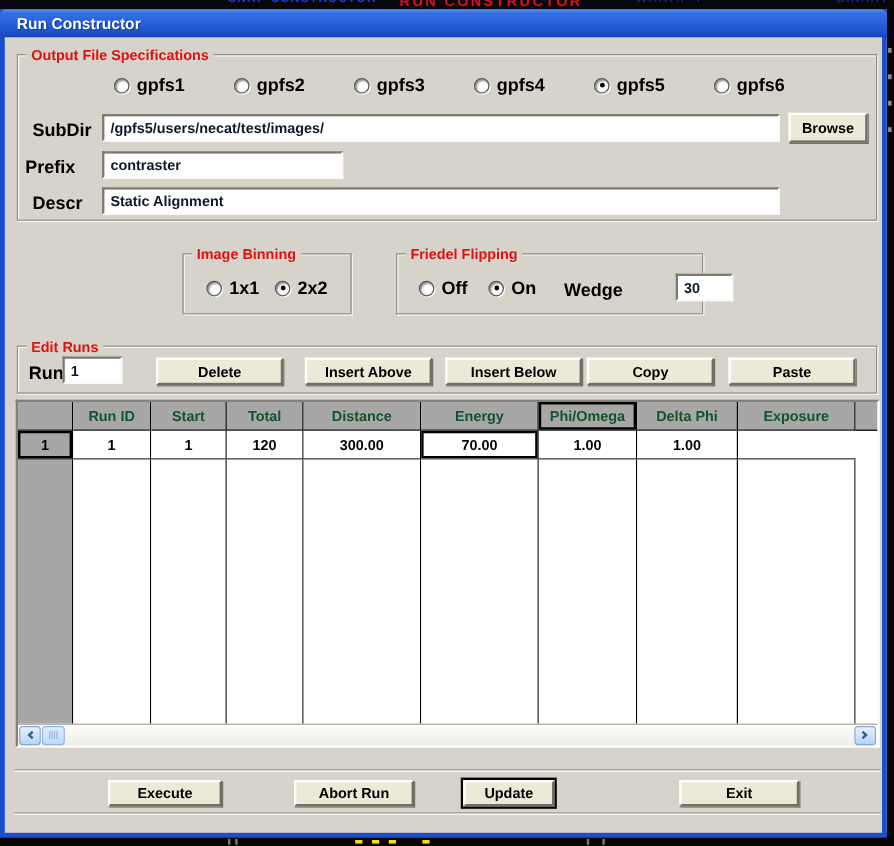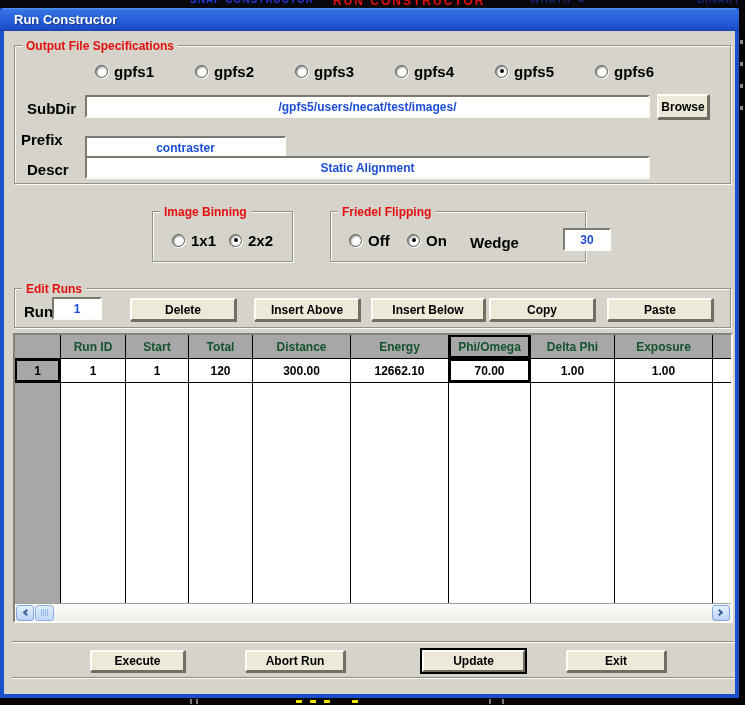--- a/index.html
+++ b/index.html
@@ -20,21 +20,21 @@
   .titlebar { left:0; top:8px; width:739px; height:23px; border-radius:5px 5px 0 0;
               background:linear-gradient(180deg,#5796f5 0%,#3571e3 10%,#2961dc 45%,#2155d2 75%,#1947be 96%,#123c9e 100%);
               color:#fff; font-weight:bold; font-size:13px; display:flex; align-items:center;
               padding-left:14px; text-shadow:1px 1px 1px #123a8a; }
 
   
   .groupbox { border:1px solid #94918a; box-shadow:inset 1px 1px 0 rgba(255,255,255,.85), 1px 1px 0 rgba(255,255,255,.85); }
   .legend { background:#d6d3ca; color:#e30f0f; font-weight:bold; font-size:12px; padding:0 4px; white-space:nowrap; }
   .lbl { font-weight:bold; font-size:15px; color:#000; white-space:nowrap; }
   .entry { background:#fff; border:2px solid; border-color:#7d7a71 #fcfbf7 #fcfbf7 #7d7a71;
-           font-weight:bold; font-size:12px; color:#1d4ed8; padding:1px 5px; outline:none;text-align:center; }
+           font-weight:bold; font-size:12px; color:#0f172a; padding:1px 5px; outline:none; }
   .btn { background:#ece9d8; border:2px solid; border-color:#fefdfa #716e64 #716e64 #fefdfa;
          box-shadow:1px 1px 0 rgba(45,43,38,.6); font-weight:bold; font-size:12px; color:#000;
          display:flex; align-items:center; justify-content:center; cursor:default; }
   .btn.default { box-shadow:0 0 0 2px #000, 1px 1px 0 #000; }
 
   .radio-opt { display:flex; align-items:center; gap:6px; height:14px; }
   .radio { width:13px; height:13px; border-radius:50%; background:#fff; border:1px solid #55534e; position:relative; flex:0 0 auto;
            box-shadow:inset 1px 1px 2px rgba(0,0,0,.55), inset -1px -1px 1px rgba(255,255,255,.9), 1px 1px 0 rgba(255,255,255,.9); }
   .radio.on::after { content:""; position:absolute; left:3.5px; top:3.5px; width:4px; height:4px; border-radius:50%; background:#000; }
 
@@ -115,24 +115,24 @@
     <span class="radio on"></span>
     <span class="lbl">gpfs5</span>
   </div>
   <div class="abs radio-opt" style="left:595px;top:64px;">
     <span class="radio"></span>
     <span class="lbl">gpfs6</span>
   </div>
 
   <div class="abs lbl" style="left:27px;top:100px;">SubDir</div>
   <input class="abs entry" style="left: 85px; top: 95px; width: 565px; height: 23px;" value="/gpfs5/users/necat/test/images/">
-  <div class="abs btn" style="left:657px;top:94px;width:52px;height:25px;">Browse</div>
+  <div class="abs btn" style="left:657px;top:94px;width:66px;height:25px;">Browse</div>
 
   <div class="abs lbl" style="left:21px;top:131px;">Prefix</div>
-  <input class="abs entry" style="left: 85px; top: 136px; width: 201px; height: 23px;" value="contraster">
+  <input class="abs entry" style="left: 85px; top: 126px; width: 201px; height: 23px;" value="contraster">
 
   <div class="abs lbl" style="left:27px;top:161px;">Descr</div>
   <input class="abs entry" style="left: 85px; top: 156px; width: 565px; height: 23px;" value="Static Alignment">
 
   <div class="abs groupbox" style="left:152px;top:211px;width:141px;height:51px;"></div>
   <div class="abs legend" style="left:160px;top:205px;">Image Binning</div>
   <div class="abs radio-opt" style="left:172px;top:233px;">
     <span class="radio"></span>
     <span class="lbl">1x1</span>
   </div>
@@ -176,21 +176,20 @@
       <div class="th">Delta Phi</div>
       <div class="th">Exposure</div>
       <div class="th fill"></div>
     </div>
     <div class="tgrid">
       <div class="td rowhdr selblk">1</div>
       <div class="td">1</div>
       <div class="td">1</div>
       <div class="td">120</div>
       <div class="td">300.00</div>
-      <div class="td">12662.10</div>
       <div class="td selblk">70.00</div>
       <div class="td">1.00</div>
       <div class="td">1.00</div>
       <div class="td fill"></div>
     </div>
     <div class="tgrid filler-row">
       <div class="fc gray"></div>
       <div class="fc"></div>
       <div class="fc"></div>
       <div class="fc"></div>
@@ -214,21 +213,21 @@
       <div class="sb-spacer"></div>
       <div class="sb-btn">
           <span class="chev right"></span>
         </div>
     </div>
   </div>
 
   <div class="abs groove" style="left:12px;top:641px;width:722px;"></div>
   <div class="abs btn" style="left:90px;top:650px;width:95px;height:22px;">Execute</div>
   <div class="abs btn" style="left:245px;top:650px;width:100px;height:22px;">Abort Run</div>
-  <div class="abs btn default" style="left:422px;top:650px;width:103px;height:22px;">Update</div>
+  <div class="abs btn default" style="left:386px;top:650px;width:76px;height:22px;">Update</div>
   <div class="abs btn" style="left:566px;top:650px;width:100px;height:22px;">Exit</div>
   <div class="abs groove" style="left:12px;top:677px;width:722px;"></div>
 
   <div class="abs" id="botstrip">
     <span class="bmark" style="left:190px;"></span>
       <span class="bmark" style="left:196px;"></span>
     <span class="ymark" style="left:296px;"></span>
       <span class="ymark" style="left:310px;"></span>
     <span class="ymark" style="left:324px;"></span>
       <span class="ymark" style="left:352px;"></span>

